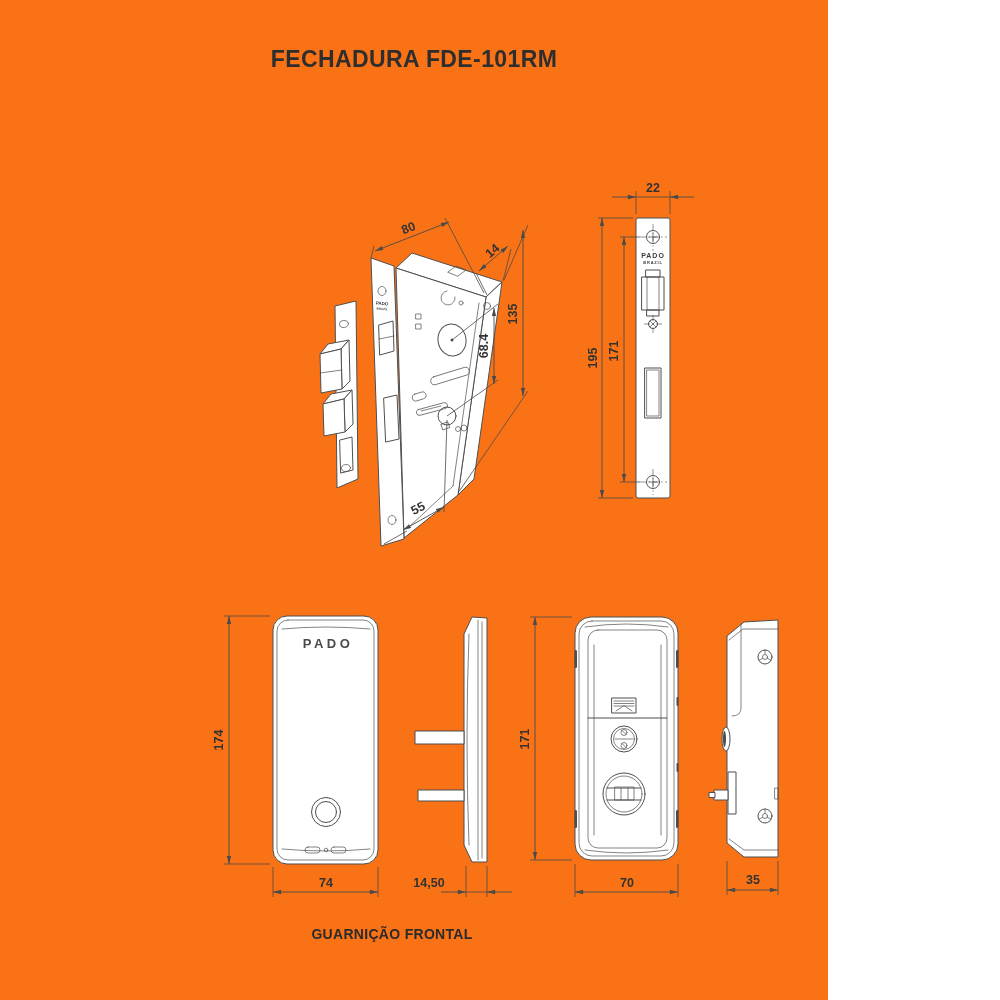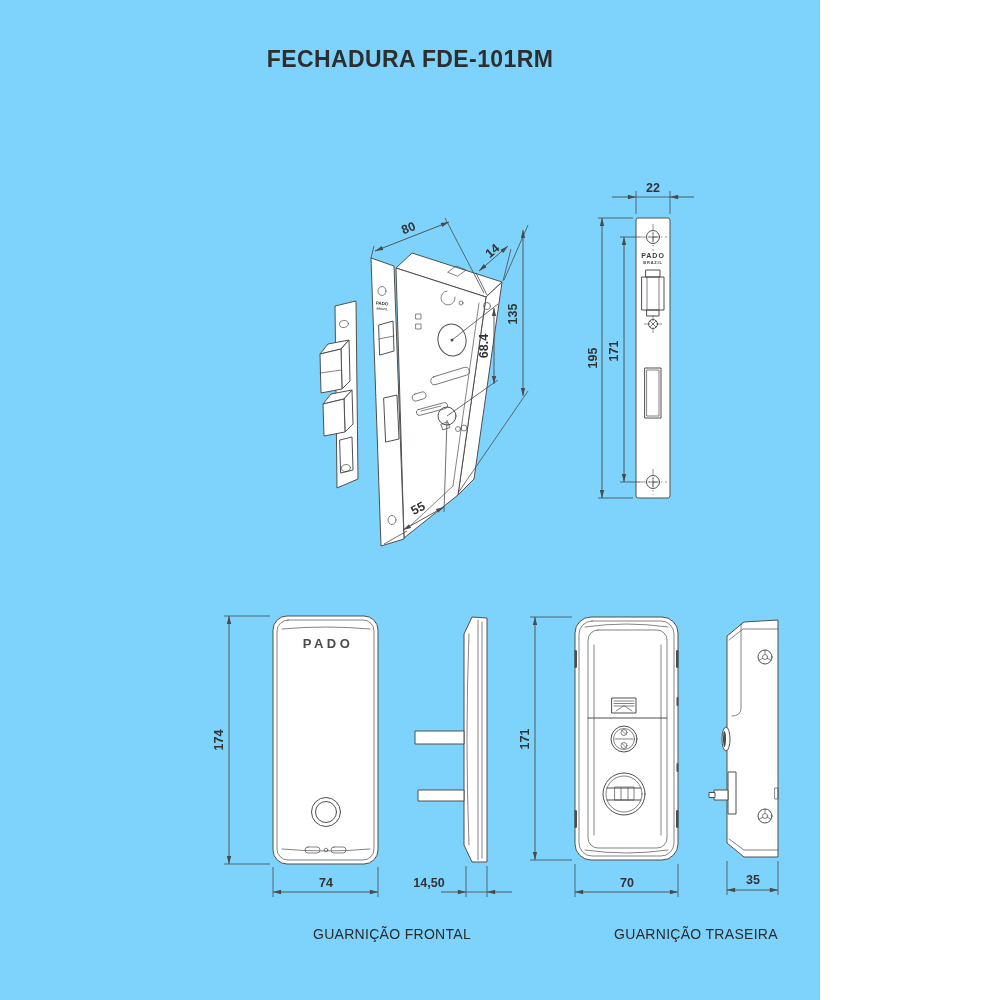--- a/index.html
+++ b/index.html
@@ -1,23 +1,23 @@
 <!DOCTYPE html>
 <html><head>
 <meta charset="utf-8">
 <style>
   html,body{margin:0;padding:0;background:#fff;}
-  .canvas{position:relative;width:820px;height:1000px;background:#7dd3fc;overflow:hidden;
-          font-family:"Liberation Sans",sans-serif;}
+  .canvas{position:relative;width:820px;height:1000px;background:#f97316;overflow:hidden;
+          font-family:"Liberation Sans",sans-serif;padding-left:8px;}
   .title,.subtitle{position:absolute;left:0;right:0;text-align:center;color:#2e2e2e;
           font-size:23px;font-weight:600;letter-spacing:.4px;}
   .title{top:46px;}
   .subtitle{top:88px;}
   .caption{position:absolute;top:926px;text-align:center;color:#2b2b2b;
-          font-size:14px;font-weight:normal;letter-spacing:.3px;}
+          font-size:14px;font-weight:bold;letter-spacing:.3px;}
   .caption-frontal{left:250px;width:284px;}
   .caption-traseira{left:554px;width:284px;}
   svg{position:absolute;left:0;top:0;}
   .ol{fill:#fff;stroke:#4f4f4f;stroke-width:1;stroke-linejoin:round;}
   .ln{fill:none;stroke:#4f4f4f;stroke-width:1;stroke-linecap:round;stroke-linejoin:round;}
   .th{stroke-width:.7;}
   .dm{stroke:#4a4a4a;stroke-width:.9;fill:none;}
   .ex{stroke:#4a4a4a;stroke-width:.8;fill:none;}
   .cl{stroke:#4a4a4a;stroke-width:.6;stroke-dasharray:6 2.5 1.5 2.5;fill:none;}
   .dt{font:bold 12.5px "Liberation Sans",sans-serif;fill:#333;text-anchor:middle;}
@@ -336,14 +336,13 @@
       <g>
         <line class="ex" x1="727" y1="861" x2="727" y2="895"></line>
         <line class="ex" x1="778" y1="861" x2="778" y2="895"></line>
         <line class="dm" x1="727" y1="890" x2="778" y2="890" marker-start="url(#ar)" marker-end="url(#ar)"></line>
         <text class="dt" x="753" y="884">35</text>
       </g>
     </g>
   </svg>
 
   <div class="caption caption-frontal">GUARNIÇÃO FRONTAL</div>
-  <div class="caption caption-traseira">GUARNIÇÃO TRASEIRA</div>
 </div>
 
 </body></html>

